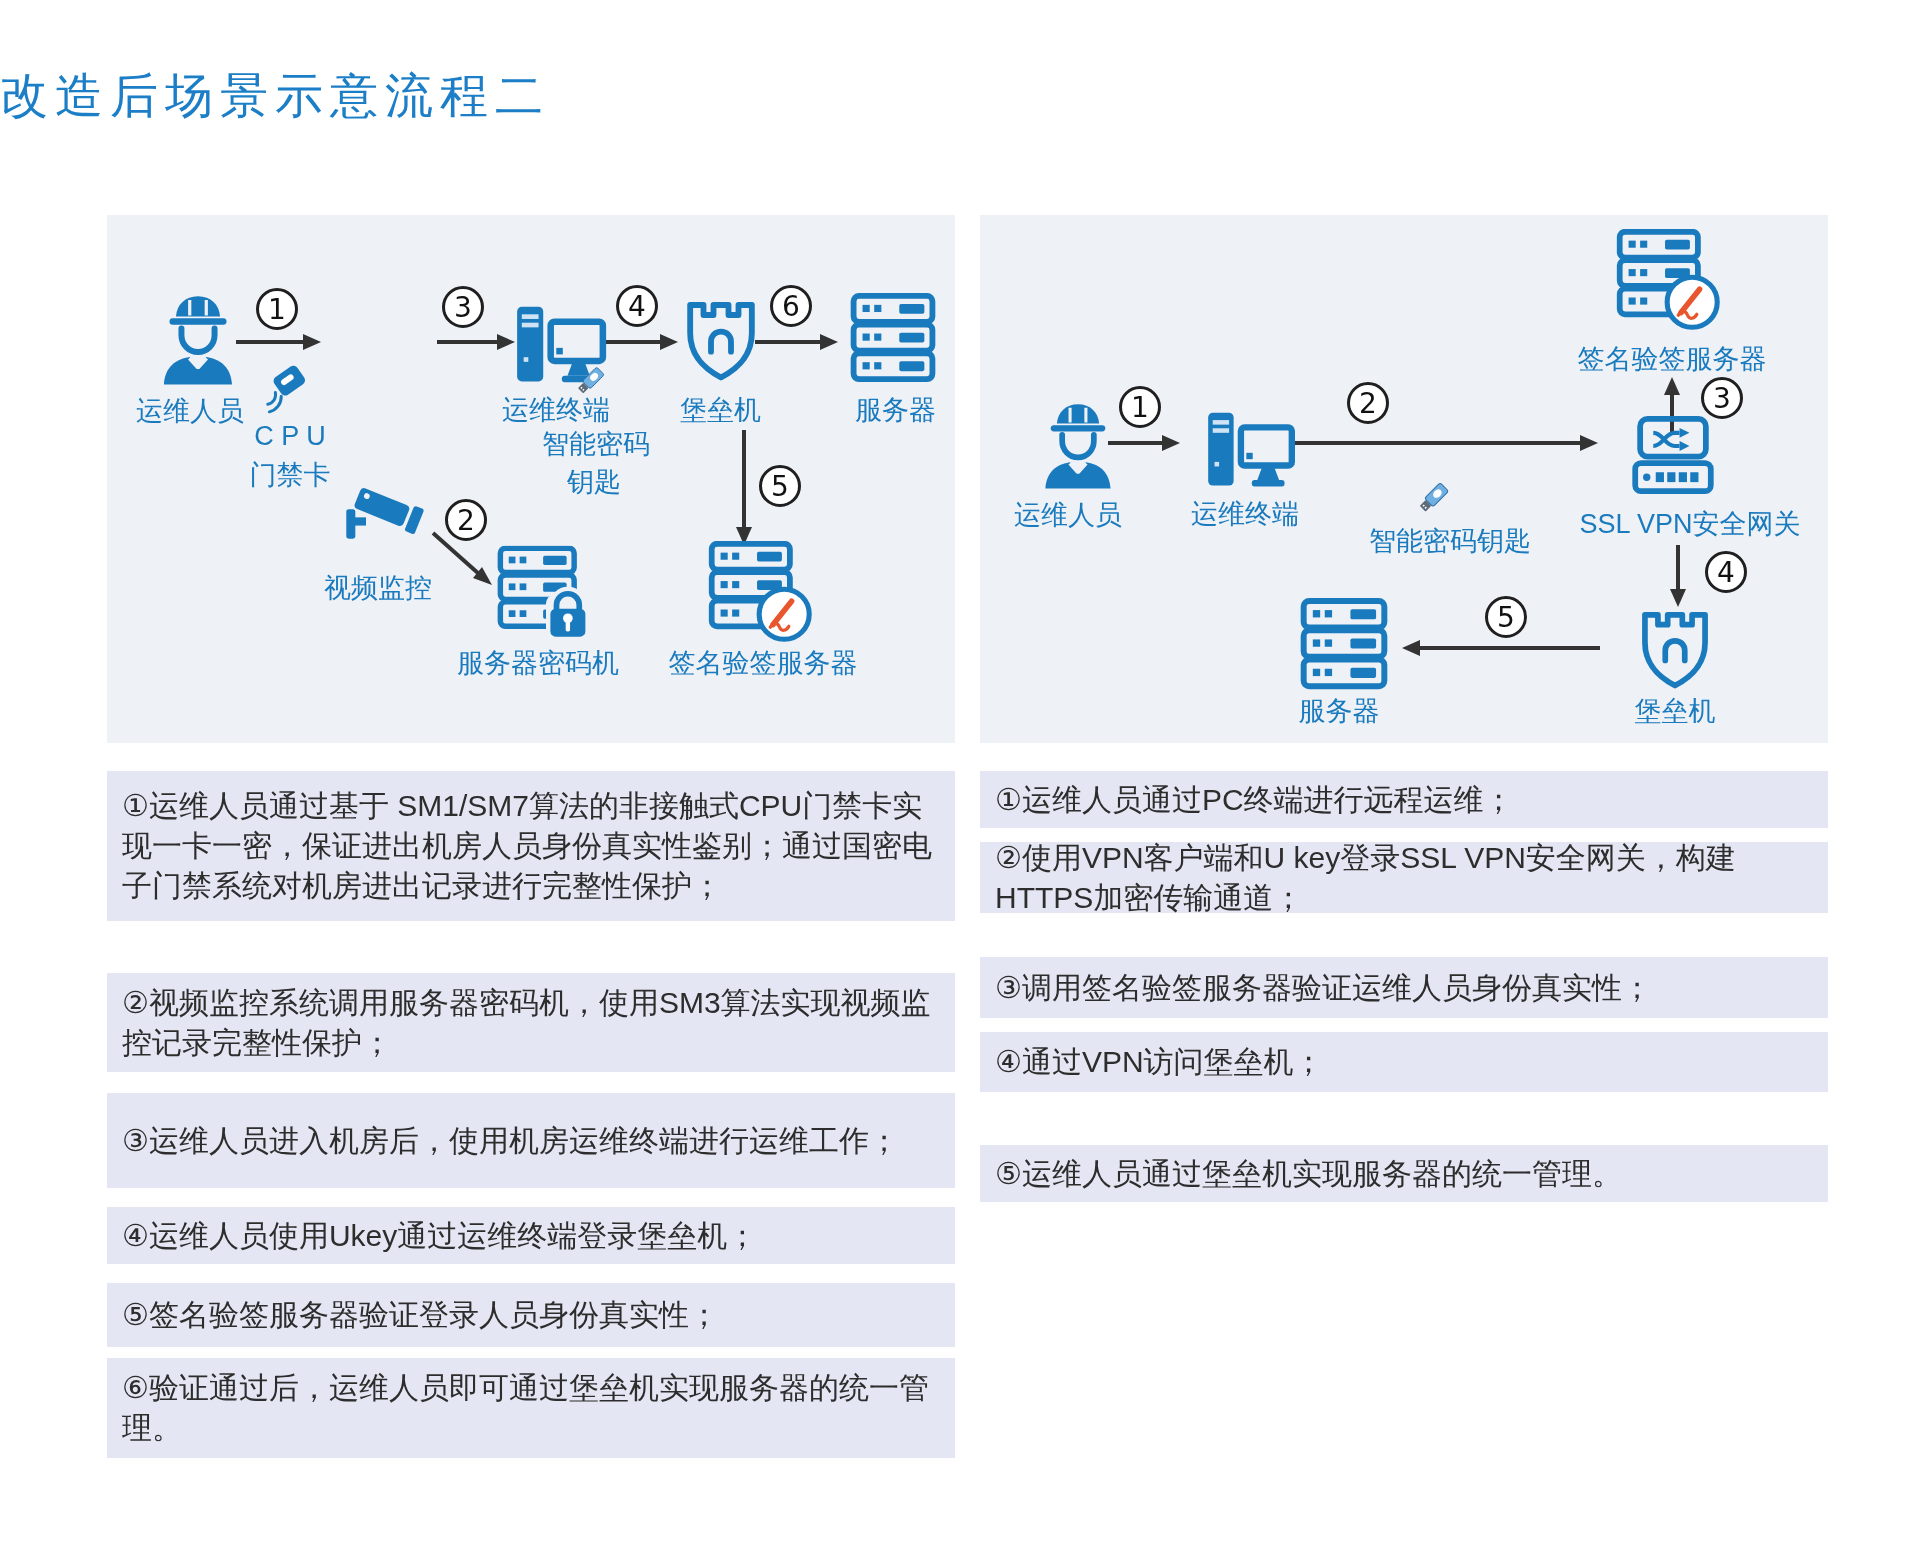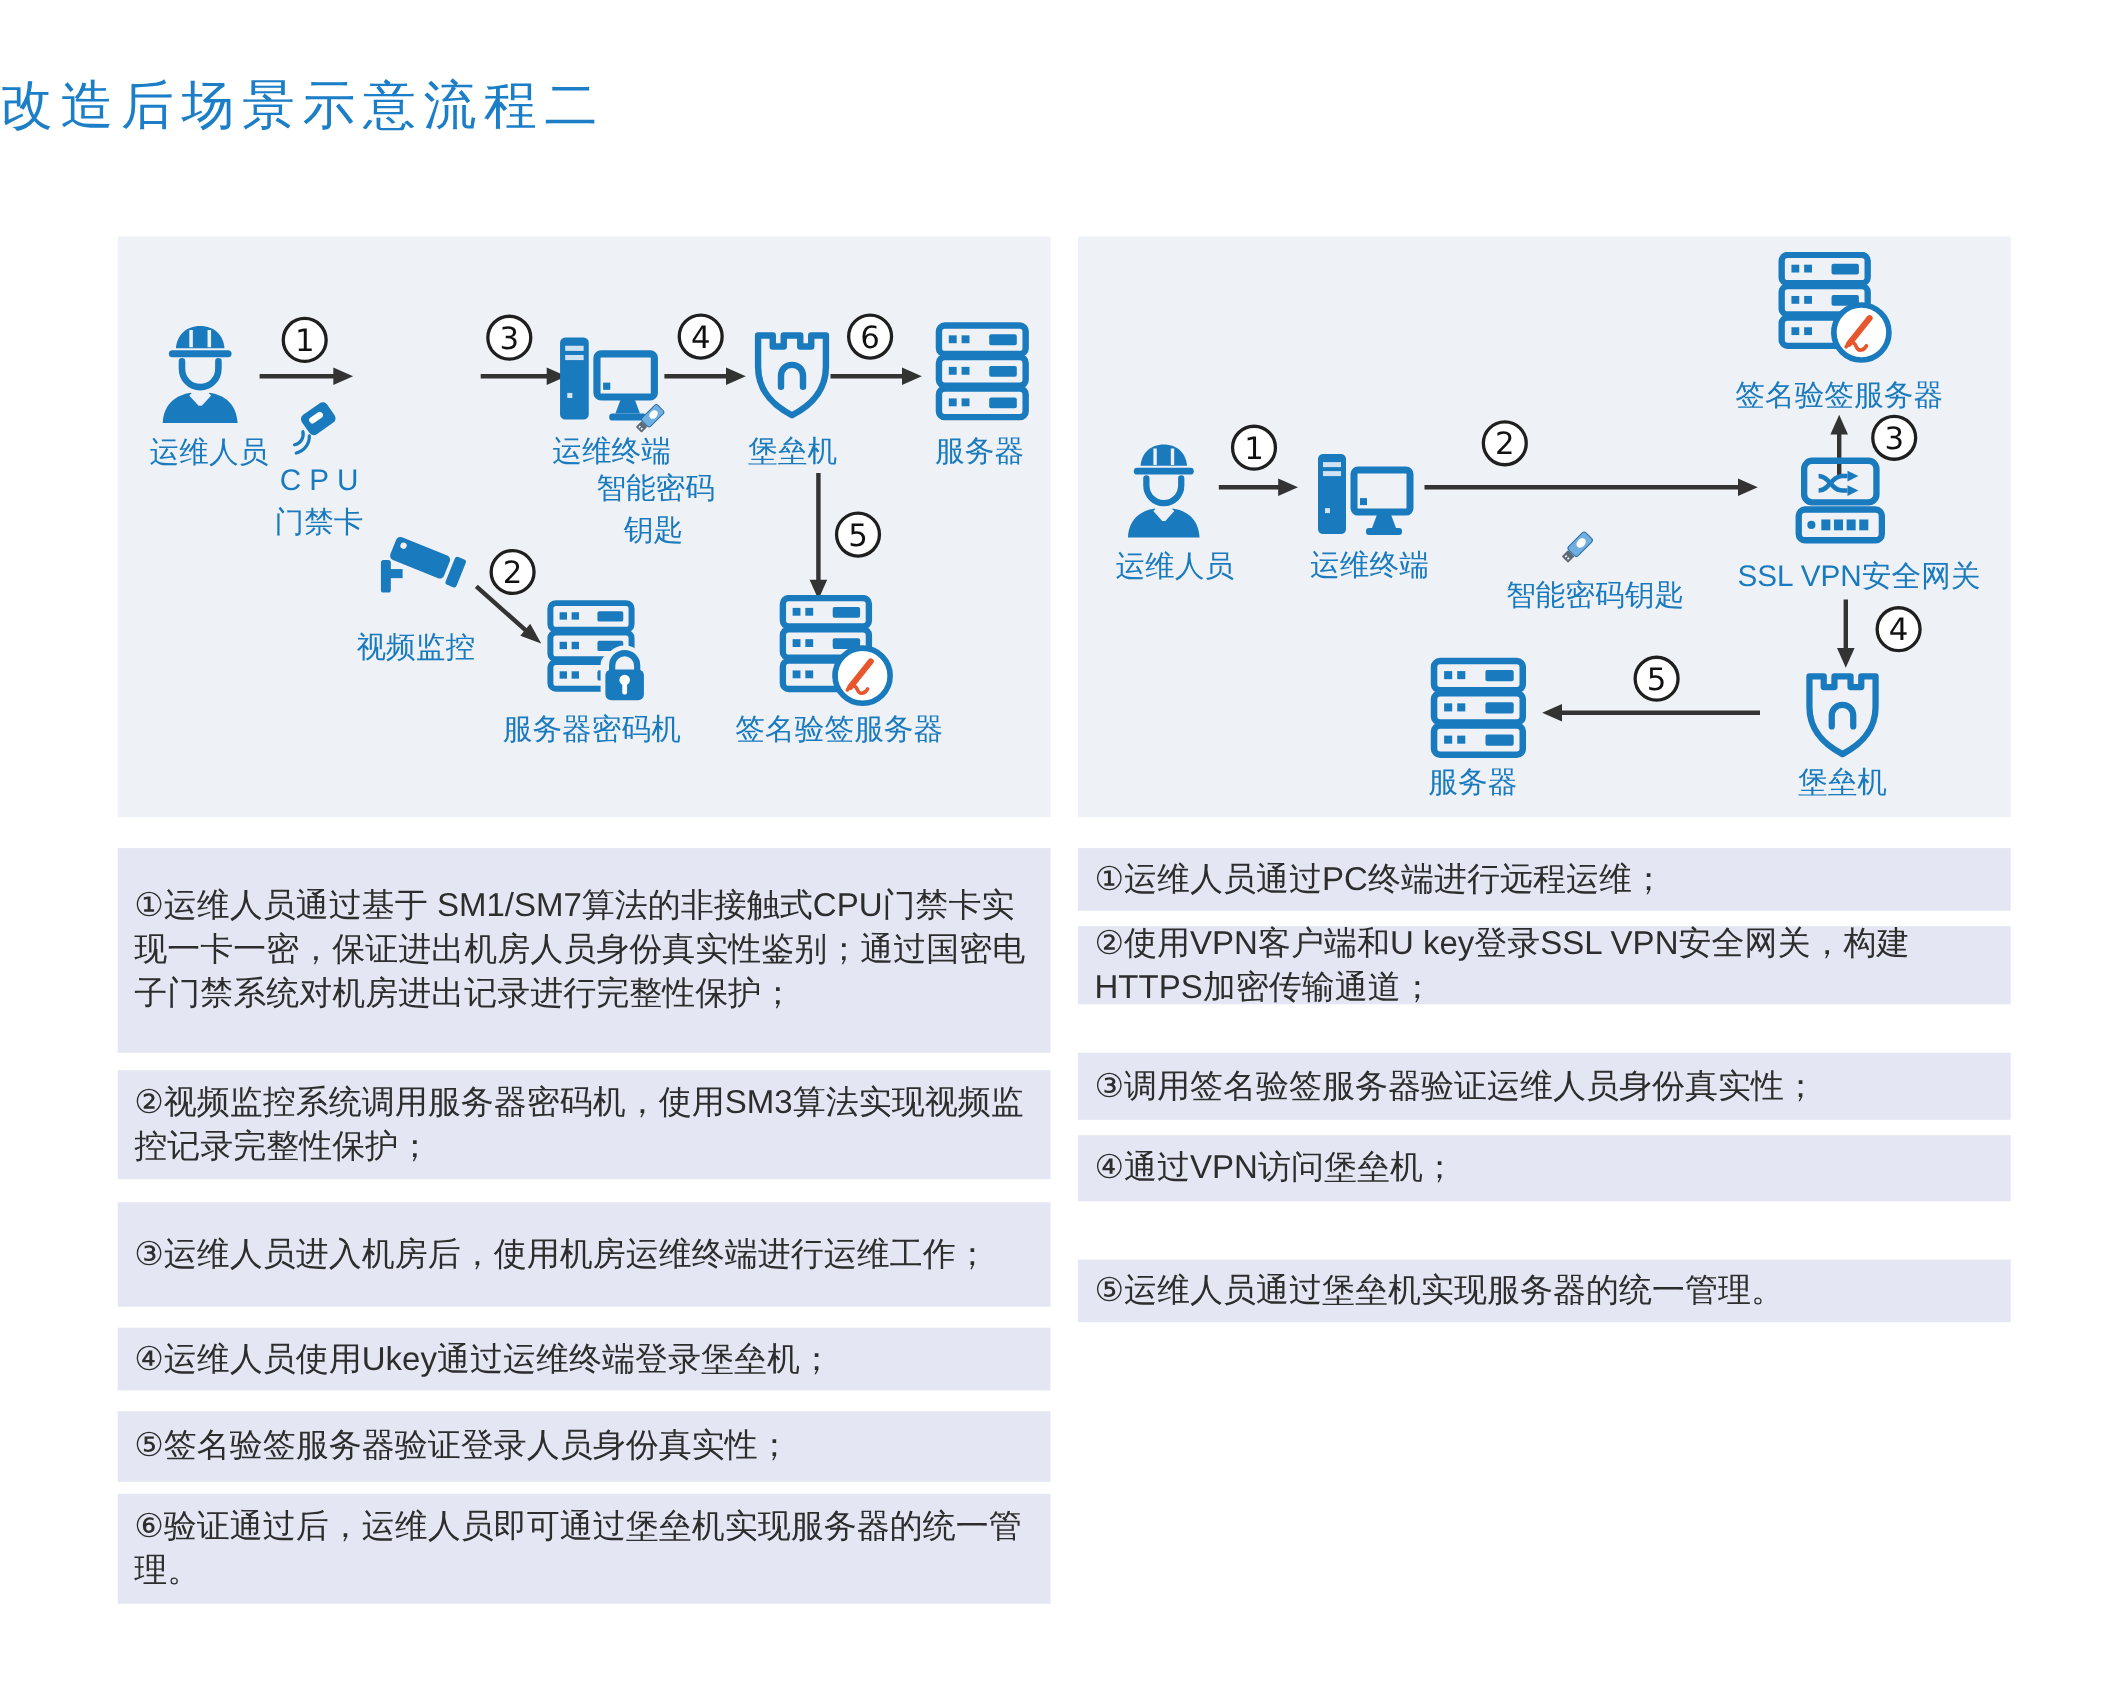--- a/index.html
+++ b/index.html
@@ -15,21 +15,21 @@
   html,body{width:1920px;height:1552px;background:#fff;overflow:hidden;
     font-family:"Liberation Sans","DejaVu Sans",sans-serif;position:relative}
   .title{position:absolute;left:0;top:64px;width:1920px;text-align:left;
     font-size:48px;font-weight:400;letter-spacing:7px;color:var(--title-blue)}
   .panel{position:absolute;top:215px;width:848px;height:528px;background:var(--panel-bg)}
   .panel.pl{left:107px}
   .panel.pr{left:980px}
   .wires{position:absolute;left:0;top:0;width:848px;height:528px}
   .wires line{stroke:var(--wire);stroke-width:4px}
   .wires polygon{fill:var(--wire)}
-  .node{position:absolute;display:flex;flex-direction:column;align-items:flex-start}
+  .node{position:absolute;display:flex;flex-direction:column;align-items:flex-end}
   .lbl{margin-top:5px;font-size:27px;font-weight:500;color:var(--blue);white-space:nowrap}
   .sublabel{position:absolute;transform:translateX(-50%);font-size:27px;font-weight:500;
     color:var(--blue);white-space:nowrap}
   .step{position:absolute;width:42px;height:42px;border:3px solid #1f1f1f;border-radius:50%;
     background:#fff;display:flex;align-items:center;justify-content:center;
     font-size:28px;color:#111;font-family:"DejaVu Sans",sans-serif}
   .note{position:absolute;width:848px;background:var(--note-bg);color:var(--ink);
     font-size:30px;line-height:40px;font-weight:500;padding:6px 15px;
     display:flex;align-items:center}
   .nl{left:107px}.nr{left:980px}
@@ -304,21 +304,21 @@
   </div>
   <span class="sublabel" style="left:359px;top:478px">服务器</span>
 
   <div class="step" style="left:139px;top:171px">1</div>
   <div class="step" style="left:367px;top:167px">2</div>
   <div class="step" style="left:721px;top:162px">3</div>
   <div class="step" style="left:725px;top:336px">4</div>
   <div class="step" style="left:505px;top:381px">5</div>
 </div>
 
-<div class="note nl" style="top:771px;height:186px">①运维人员通过基于 SM1/SM7算法的非接触式CPU门禁卡实现一卡一密，保证进出机房人员身份真实性鉴别；通过国密电子门禁系统对机房进出记录进行完整性保护；</div>
+<div class="note nl" style="top:771px;height:150px">①运维人员通过基于 SM1/SM7算法的非接触式CPU门禁卡实现一卡一密，保证进出机房人员身份真实性鉴别；通过国密电子门禁系统对机房进出记录进行完整性保护；</div>
 <div class="note nl" style="top:973px;height:99px">②视频监控系统调用服务器密码机，使用SM3算法实现视频监控记录完整性保护；</div>
 <div class="note nl" style="top:1093px;height:95px">③运维人员进入机房后，使用机房运维终端进行运维工作；</div>
 <div class="note nl" style="top:1207px;height:57px">④运维人员使用Ukey通过运维终端登录堡垒机；</div>
 <div class="note nl" style="top:1283px;height:64px">⑤签名验签服务器验证登录人员身份真实性；</div>
 <div class="note nl" style="top:1358px;height:100px">⑥验证通过后，运维人员即可通过堡垒机实现服务器的统一管理。</div>
 
 <div class="note nr" style="top:771px;height:57px">①运维人员通过PC终端进行远程运维；</div>
 <div class="note nr" style="top:842px;height:71px">②使用VPN客户端和U key登录SSL VPN安全网关，构建HTTPS加密传输通道；</div>
 <div class="note nr" style="top:957px;height:61px">③调用签名验签服务器验证运维人员身份真实性；</div>
 <div class="note nr" style="top:1032px;height:60px">④通过VPN访问堡垒机；</div>

